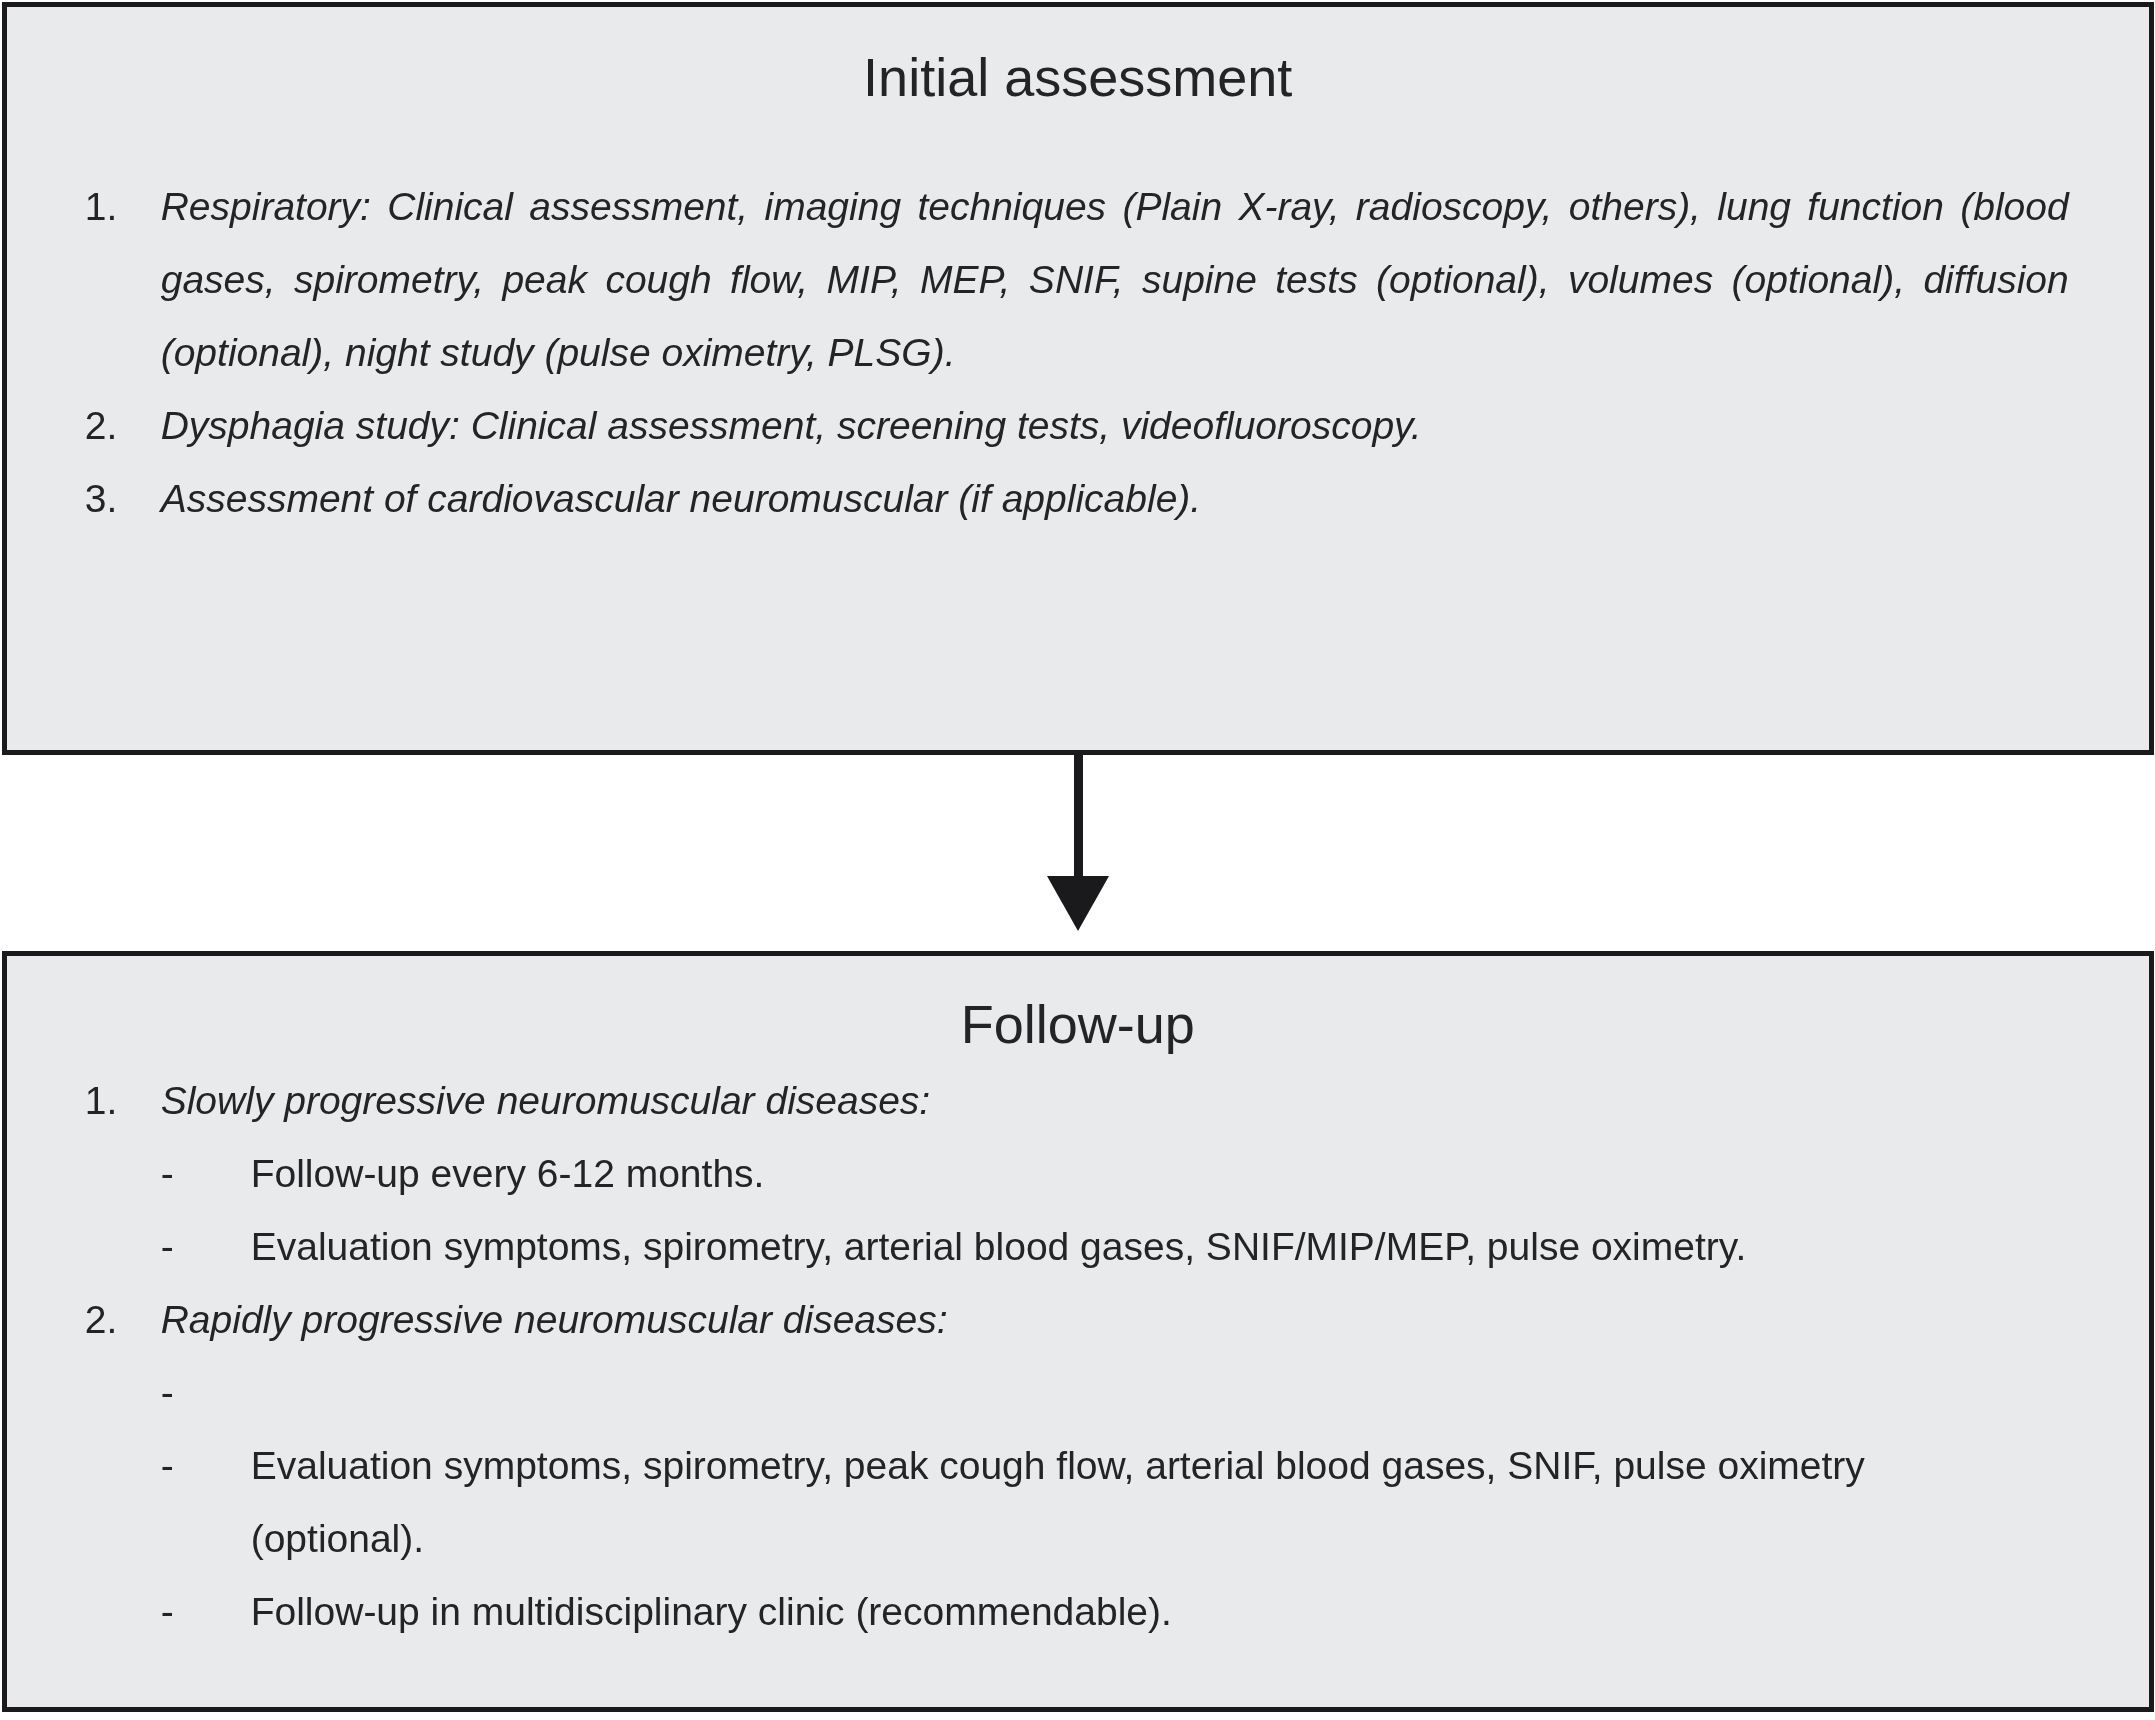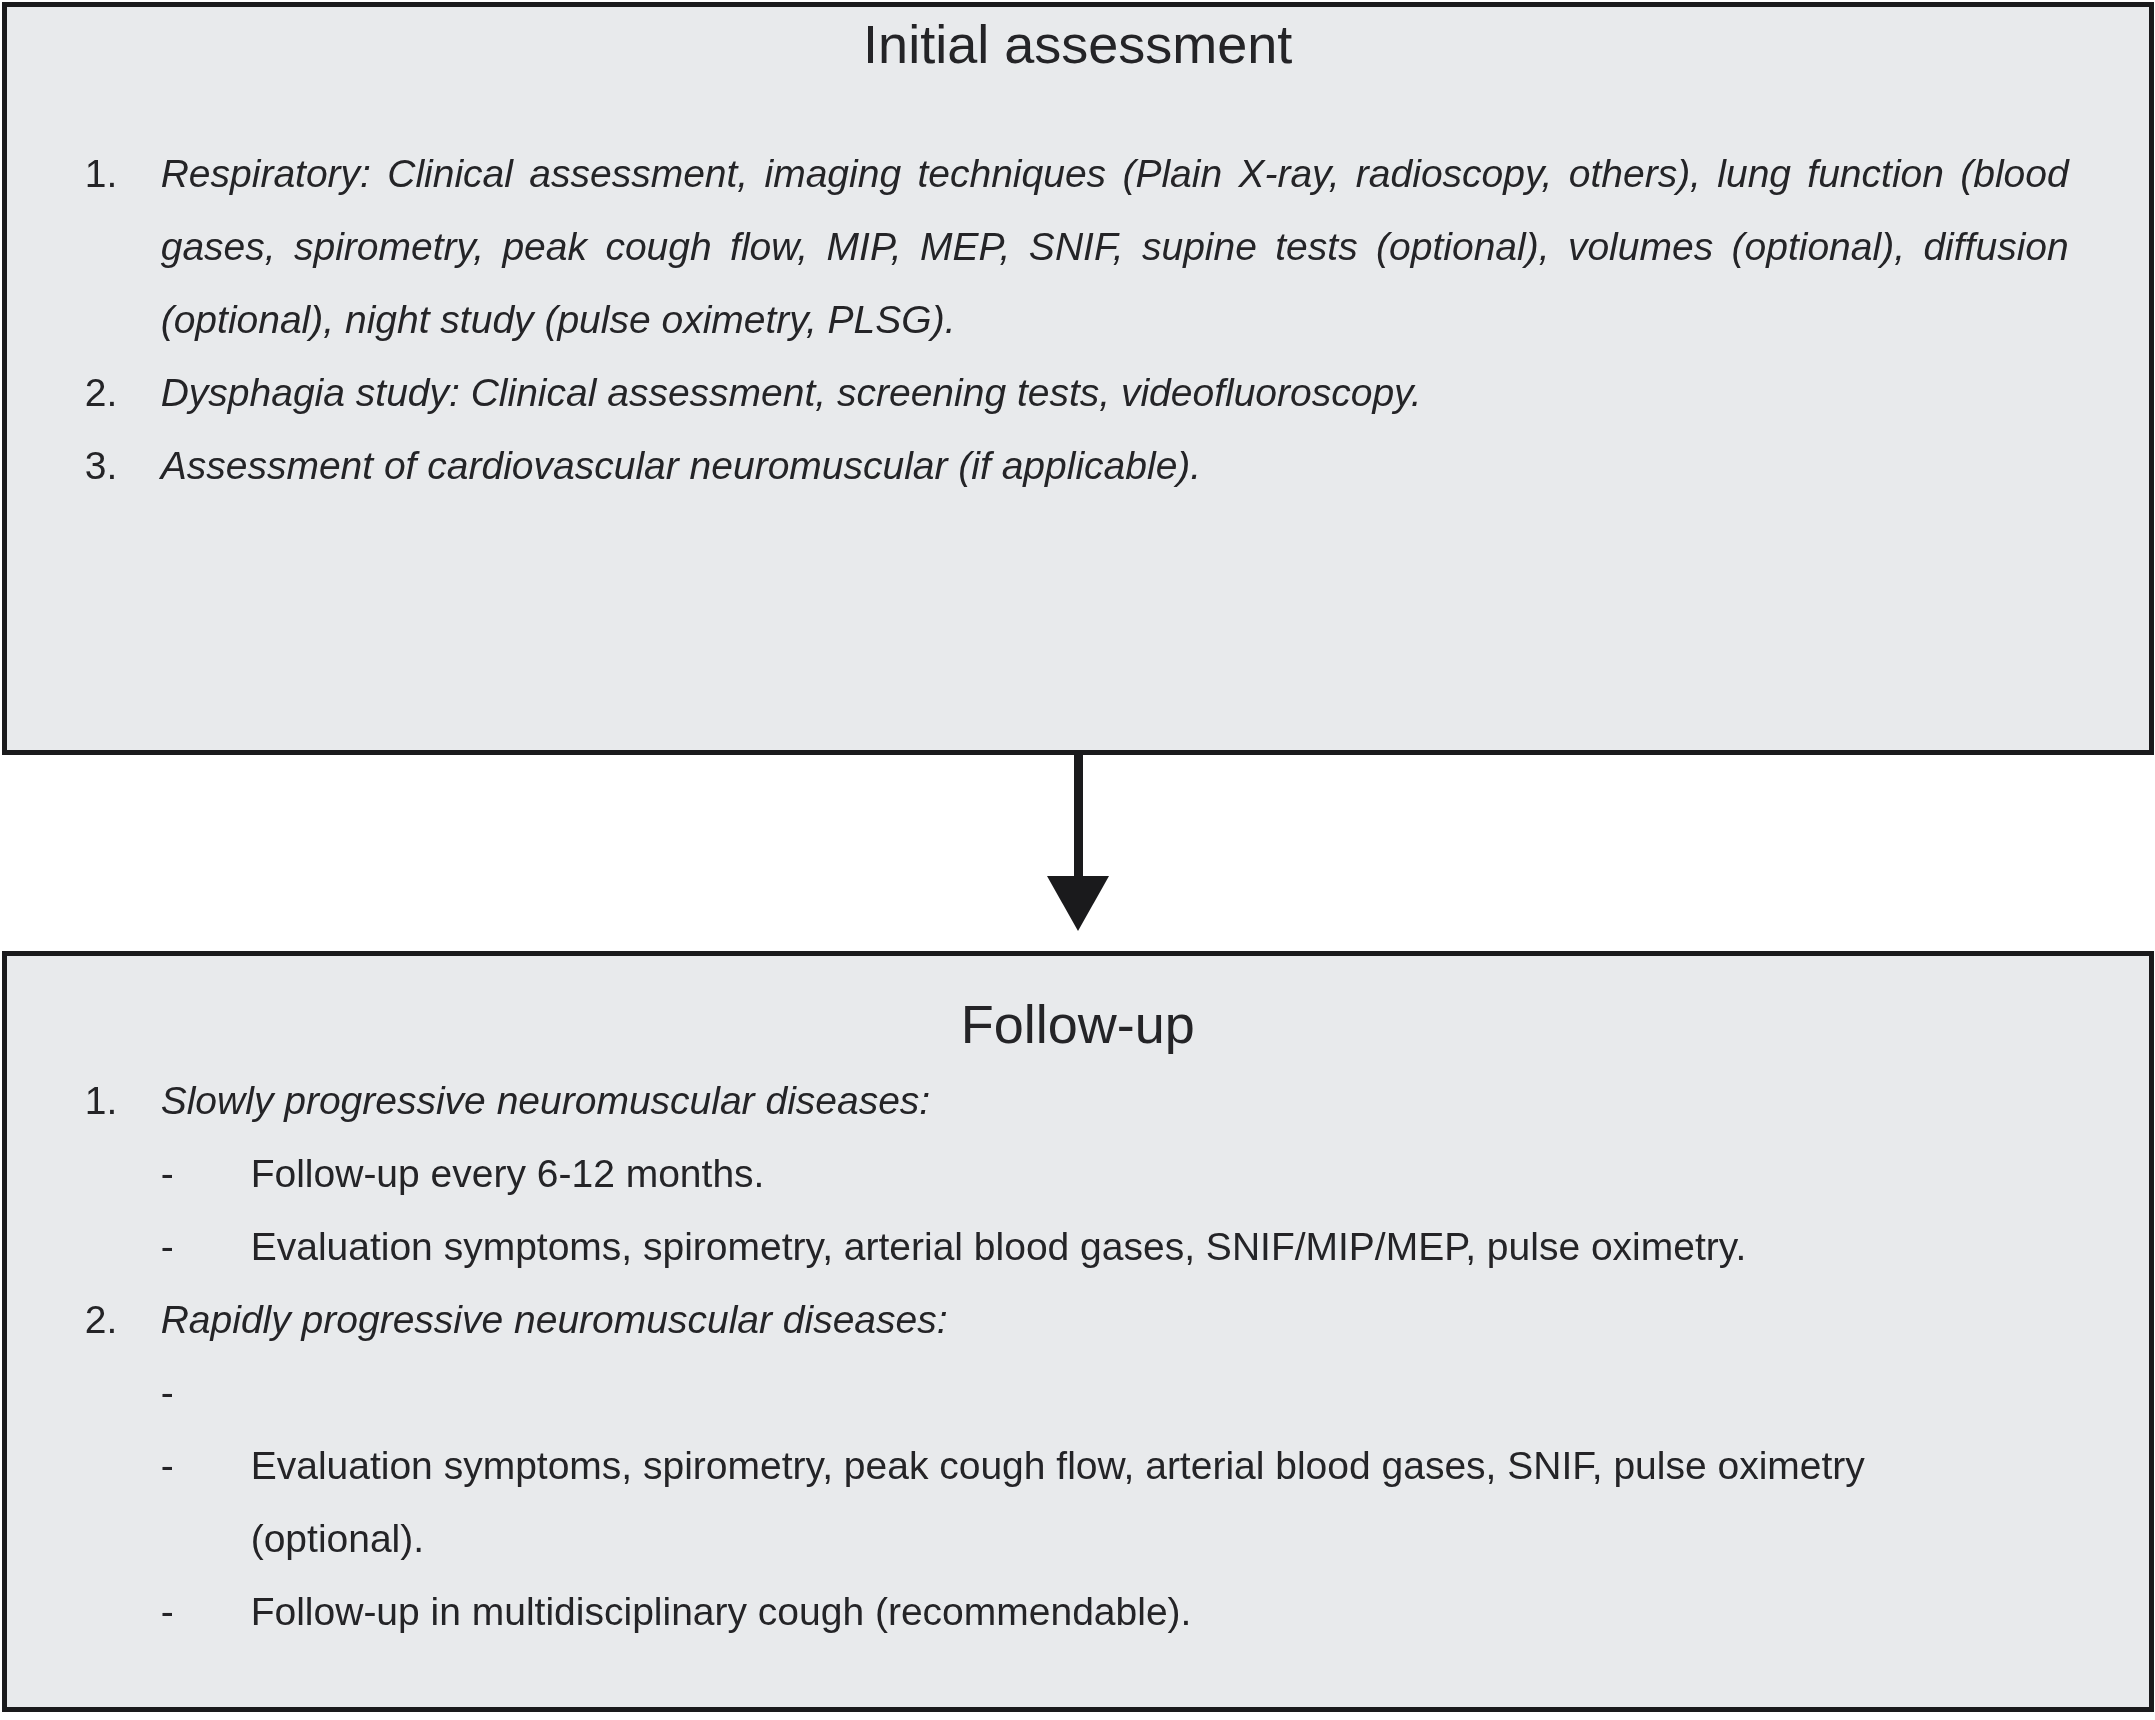--- a/index.html
+++ b/index.html
@@ -30,21 +30,21 @@
   }
   .box-top { top: 1.7px; height: 753px; }
   .box-bottom { top: 951px; height: 761px; }
   .box-inner { padding: 0 80px 0 78px; }
   .box-title {
     font-size: 54px;
     line-height: 61px;
     text-align: center;
     white-space: nowrap;
   }
-  .box-top .box-title { margin-top: 7px; }
+  .box-top .box-title { margin-top: 40px; }
   .box-bottom .box-title { margin-top: 38px; }
   .list { }
   .box-top .list { margin-top: 62px; }
   .box-bottom .list { margin-top: 8.6px; }
   .row { display: flex; align-items: flex-start; }
   .num { flex: 0 0 76px; }
   .itext { flex: 1 1 auto; font-style: italic; }
   .justified { text-align: justify; text-justify: inter-word; }
   .sub { margin-left: 76px; }
   .dash { flex: 0 0 90px; }
@@ -127,20 +127,20 @@
         </div>
         <div class="row sub">
           <span class="dash">-</span>
         </div>
         <div class="row sub">
           <span class="dash">-</span>
           <span class="stext">Evaluation symptoms, spirometry, peak cough flow, arterial blood gases, SNIF, pulse oximetry (optional).</span>
         </div>
         <div class="row sub">
           <span class="dash">-</span>
-          <span class="stext">Follow-up in multidisciplinary cough (recommendable).</span>
+          <span class="stext">Follow-up in multidisciplinary clinic (recommendable).</span>
         </div>
       </div>
     </div>
   </div>
 
 </div>
 
 
 </body></html>

